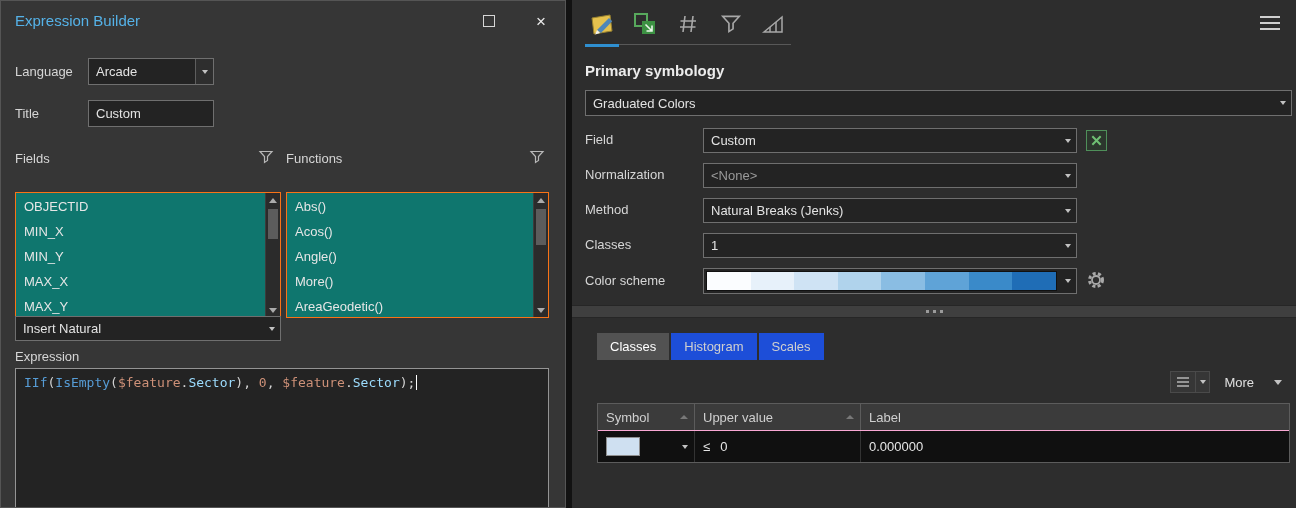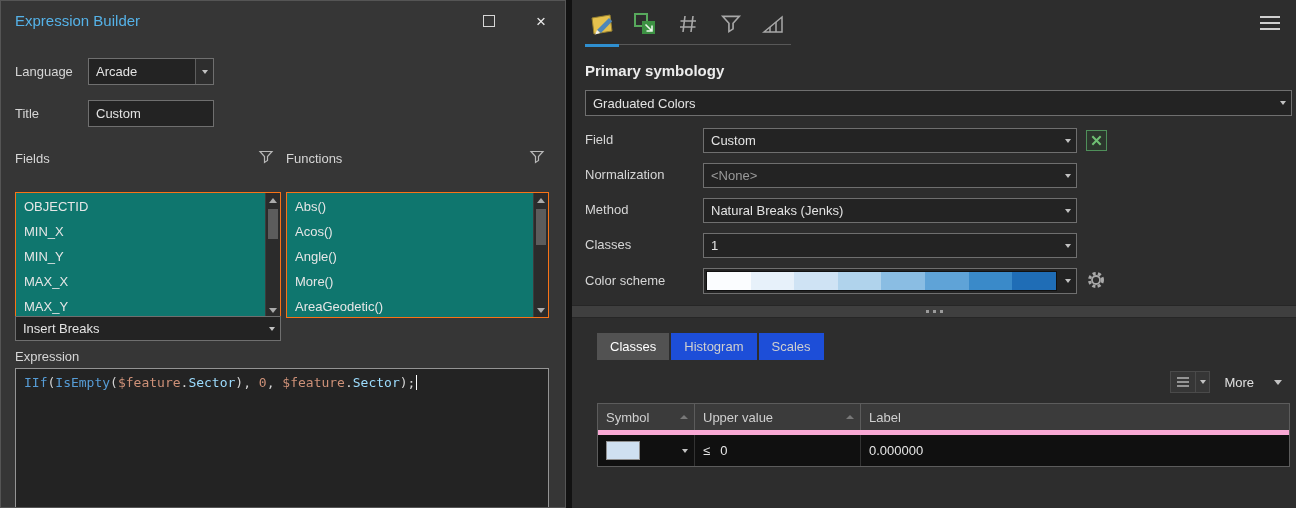--- a/index.html
+++ b/index.html
@@ -73,21 +73,21 @@
   .tab{height:27px;line-height:27px;padding:0 13px;font-size:13px;color:#cfcfcf;background:#1d4ed8;margin-right:2px;cursor:pointer;}
   .tab.active{background:#525252;color:#ffffff;}
 
   .listbar{position:absolute;right:14px;top:370px;height:24px;display:flex;align-items:center;gap:14px;}
   .mini-group{display:flex;align-items:stretch;height:22px;}
   .mini-btn{width:26px;background:#363636;border:1px solid #4a4a4a;display:flex;align-items:center;justify-content:center;cursor:pointer;box-sizing:border-box;}
   .mini-dd{width:14px;background:#363636;border:1px solid #4a4a4a;border-left:none;display:flex;align-items:center;justify-content:center;cursor:pointer;box-sizing:border-box;}
   .more-btn{display:flex;align-items:center;gap:20px;font-size:13px;color:#e0e0e0;cursor:pointer;}
 
   .grid{position:absolute;left:25px;right:6px;top:403px;border:1px solid #5c5c5c;box-sizing:border-box;}
-  .ghead{display:flex;height:26px;background:#3b3b3b;border-bottom:5px solid #f9a8d4;}
+  .ghead{display:flex;height:26px;background:#3b3b3b;border-bottom:1px solid #f9a8d4;}
   .gcell{display:flex;align-items:center;padding-left:8px;font-size:13px;color:#cfcfcf;box-sizing:border-box;}
   .ghead .gcell{border-right:1px solid #5c5c5c;cursor:pointer;}
   .ghead .gcell:last-child{border-right:none;}
   .c0{width:97px;}
   .c1{width:166px;}
   .c2{flex:1;}
   .sort{width:0;height:0;border-left:4px solid transparent;border-right:4px solid transparent;border-bottom:4px solid #8d8d8d;margin-left:auto;margin-right:6px;opacity:.75;}
   .grow{display:flex;height:31px;background:#101010;cursor:pointer;}
   .grow .gcell{border-right:1px solid #333;color:#e6e6e6;}
   .grow .gcell:last-child{border-right:none;}
@@ -169,21 +169,21 @@
             <span class="tri-up"></span>
           </div>
         <div class="thumb" style="top:16px;height:36px"></div>
         <div class="arr down">
             <span class="tri-down"></span>
           </div>
       </div>
     </div>
 
     <div class="combo" style="left:14px;top:315px;width:266px;height:25px">
-      <span class="val">Insert Breaks</span>
+      <span class="val">Insert Natural</span>
       <span class="dd">
           <span class="chev sm"></span>
         </span>
     </div>
 
     <span class="lbl" style="left:14px;top:348px">Expression</span>
     <div class="editor" style="left:14px;top:367px;width:534px;height:141px">
       <div class="code-line" id="code-line"><span class="tok-fn">IIf</span><span class="tok-pl">(</span><span class="tok-fn">IsEmpty</span><span class="tok-pl">(</span><span class="tok-var">$feature</span><span class="tok-pl">.</span><span class="tok-prop">Sector</span><span class="tok-pl">)</span><span class="tok-pl">, </span><span class="tok-num">0</span><span class="tok-pl">, </span><span class="tok-var">$feature</span><span class="tok-pl">.</span><span class="tok-prop">Sector</span><span class="tok-pl">);</span><span class="caret"></span></div>
     </div>
   </section>

